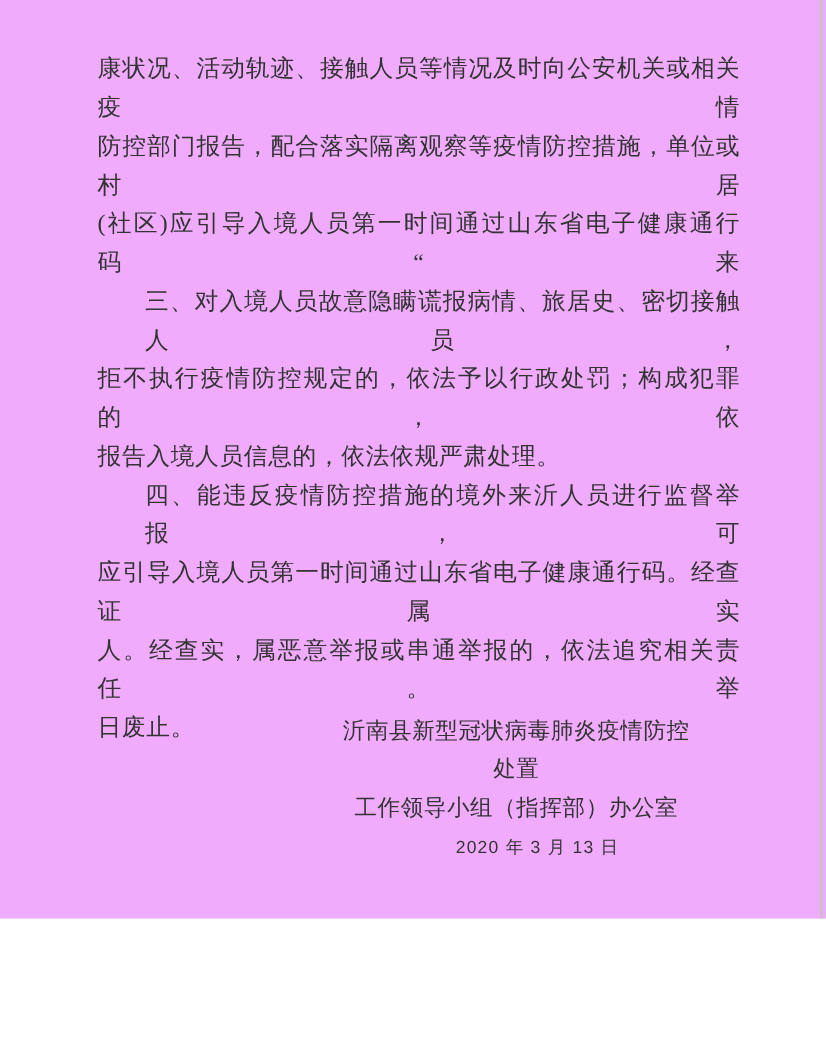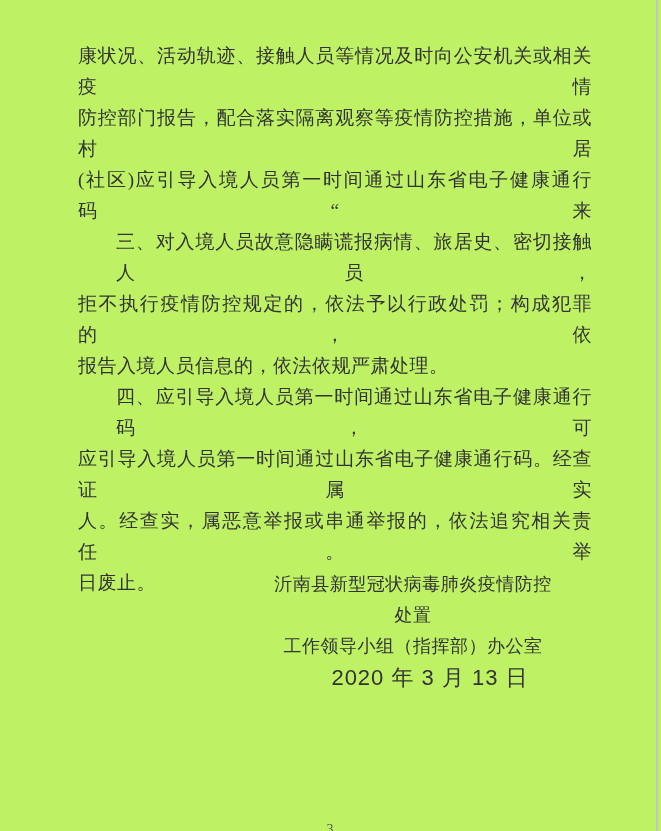--- a/index.html
+++ b/index.html
@@ -3,22 +3,22 @@
 <meta charset="utf-8">
 <style>
   html, body {
     margin: 0;
     padding: 0;
     background: #ffffff;
   }
   .page {
     position: relative;
     width: 661px;
-    height: 831px;
-    background: #bef264;
+    height: 735px;
+    background: #f0abfc;
     overflow: hidden;
     font-family: "Liberation Serif", "DejaVu Serif", serif;
     color: #333333;
     text-decoration: underline;
   }
   
   .scan-edge {
     position: absolute;
     top: 0;
     left: 656px;
@@ -56,21 +56,21 @@
     font-size: 18px;
     line-height: 31px;
     text-align: center;
   }
   .sig-line {
     letter-spacing: 0.5px;
     margin-left: 18px;
   }
   .sig-date {
     font-family: "Liberation Sans", "DejaVu Sans", sans-serif;
-    font-size: 22px;
+    font-size: 14px;
     padding-left: 34px;
     letter-spacing: 1px;
   }
   
   .page-number {
     position: absolute;
     top: 822px;
     left: 320px;
     width: 20px;
     text-align: center;
@@ -83,21 +83,21 @@
 
 <div class="page">
 
   <div class="body-block" id="body-lines">
       <div class="line just">康状况、活动轨迹、接触人员等情况及时向公安机关或相关疫情</div>
       <div class="line just">防控部门报告，配合落实隔离观察等疫情防控措施，单位或村居</div>
       <div class="line just">(社区)应引导入境人员第一时间通过山东省电子健康通行码“来</div>
       <div class="line indent just">三、对入境人员故意隐瞒谎报病情、旅居史、密切接触人员，</div>
       <div class="line just">拒不执行疫情防控规定的，依法予以行政处罚；构成犯罪的，依</div>
       <div class="line">报告入境人员信息的，依法依规严肃处理。</div>
-      <div class="line indent just">四、应引导入境人员第一时间通过山东省电子健康通行码，可</div>
+      <div class="line indent just">四、能违反疫情防控措施的境外来沂人员进行监督举报，可</div>
       <div class="line just">应引导入境人员第一时间通过山东省电子健康通行码。经查证属实</div>
       <div class="line just">人。经查实，属恶意举报或串通举报的，依法追究相关责任。举</div>
       <div class="line">日废止。</div>
     </div>
 
   <div class="signature">
     <div class="sig-line">沂南县新型冠状病毒肺炎疫情防控处置</div>
     <div class="sig-line">工作领导小组（指挥部）办公室</div>
     <div class="sig-line sig-date">2020 年 3 月 13 日</div>
   </div>

